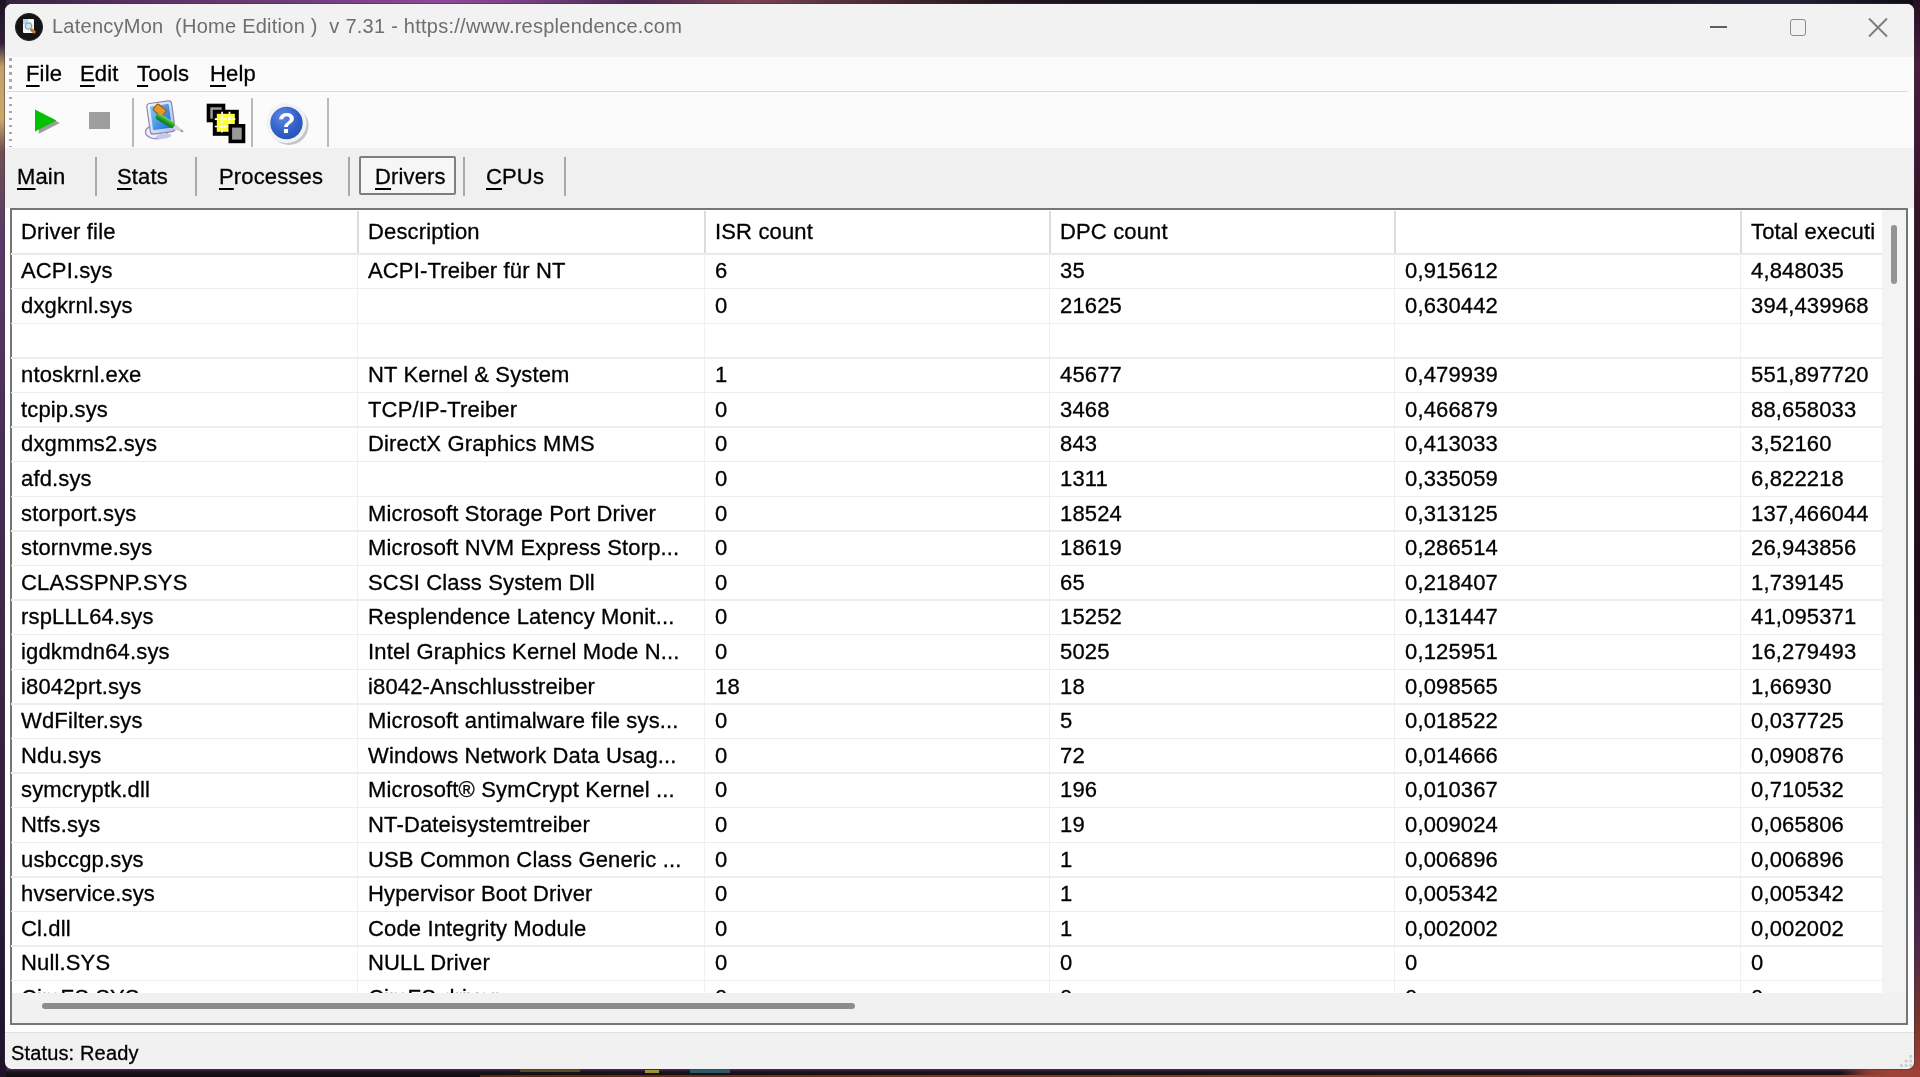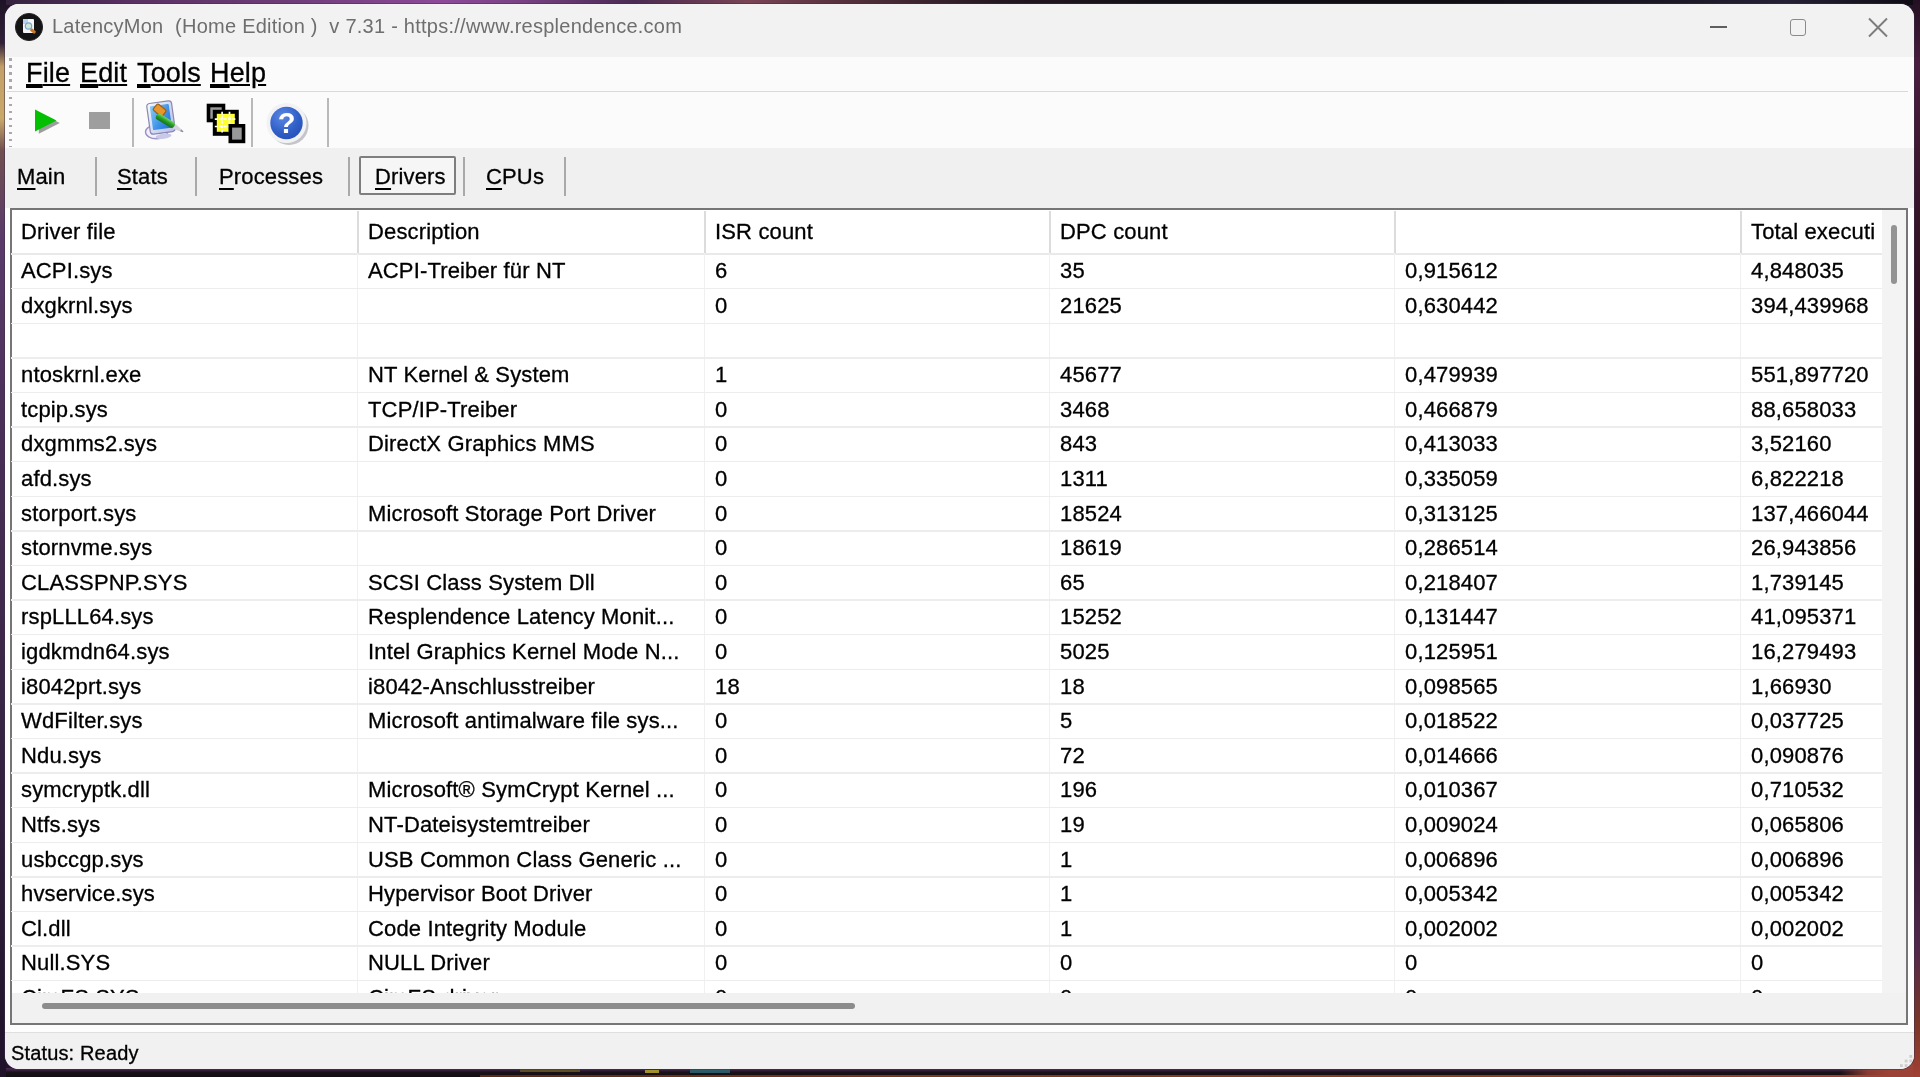--- a/index.html
+++ b/index.html
@@ -9,26 +9,26 @@
  background:linear-gradient(90deg,#33203c 0,#5a3163 7%,#6e3d78 15%,#8d4a99 23%,#7a4285 27%,#4a2a52 33%,#7a4455 39%,#54303c 44%,#241721 52%,#141018 60%,#100d14 75%,#1c1826 87%,#262036 93%,#0e0a12 100%); }
 #desk-left { left:0; top:0; width:6px; height:1077px;
  background:linear-gradient(180deg,#1e1326 0,#312038 4%,#c3a068 6.2%,#c9a96a 11%,#71504f 14%,#5a3a6a 22%,#4a2f58 40%,#3c2749 60%,#2e1d3a 80%,#1f1229 100%); }
 #desk-right { left:1913px; top:0; width:7px; height:1077px;
  background:linear-gradient(180deg,#241022 0,#4a1d3e 6%,#38152a 18%,#2a0f1e 35%,#200c18 55%,#2c1430 75%,#50284a 88%,#7a3626 95%,#a04034 100%); }
 #desk-bottom { left:0; top:1068px; width:1920px; height:9px;
  background:linear-gradient(180deg,#4c2a56 0,#3c2244 22%,#1a1219 45%,#120d12 100%); }
 #desk-bottom2 { left:480px; top:1074.5px; width:1440px; height:2.5px; background:linear-gradient(90deg,#5a2a16 0,#7a3a1c 30%,#8a421e 70%,#a04034 100%); }
 #desk-corner { left:1840px; top:1030px; width:80px; height:47px; background:linear-gradient(90deg,rgba(156,66,54,0) 0,rgba(156,66,54,.85) 35%,#9c4236 60%); }
 .speck { position:absolute; }
-#win { left:5px; top:4px; width:1909px; height:1065px; background:#fdfdfd; border-radius:14px; overflow:hidden;
+#win { left:5px; top:4px; width:1909px; height:1065px; background:#fdfdfd; border-radius:7px; overflow:hidden;
  box-shadow:0 0 0 1px rgba(60,45,70,.5); }
 #titlebar { left:0; top:0; width:100%; height:53px; background:#f2f2f2; }
 #title-text { left:47px; top:0; height:53px; line-height:45px; font-size:20px; color:#6e6e6e; letter-spacing:.25px; }
 #menubar { left:0; top:53px; width:100%; height:35px; background:#fbfbfb; }
-.menu-it { position:absolute; top:53px; height:33px; line-height:33px; font-size:27px; color:#000; letter-spacing:.15px;text-decoration:underline; -webkit-text-stroke:.3px #000; }
+.menu-it { position:absolute; top:53px; height:33px; line-height:33px; font-size:22px; color:#000; letter-spacing:.15px; -webkit-text-stroke:.3px #000; }
 #menu-sep { left:2px; top:87px; width:1901px; height:1.4px; background:#d9d9d9; z-index:5; }
 #toolbar { left:0; top:88px; width:100%; height:56px; background:#fbfbfb; }
 .grip { position:absolute; width:3px; background-image:repeating-linear-gradient(180deg,#a9a9a9 0 2.5px,transparent 2.5px 7px); }
 .tsep { position:absolute; top:94px; width:2px; height:49px; background:#b9b9b9; }
 #tabstrip { left:0; top:144px; width:100%; height:60px; background:#f0f0f0; }
 .tab { position:absolute; top:153px; height:39px; line-height:39px; font-size:22px; color:#000; letter-spacing:.15px; -webkit-text-stroke:.3px #000; }
 .tabsep { position:absolute; top:153px; width:1.6px; height:39px; background:#a9a9a9; }
 #tab-active { left:354px; top:152px; width:97px; height:39px; border:2px solid #7e7e7e; border-radius:2px; background:#f6f6f6; }
 u { text-decoration-thickness:2px; text-underline-offset:3.5px; }
 #table { left:5px; top:204px; width:1898px; height:817px; border:2px solid #767676; background:#fff; }
@@ -245,20 +245,21 @@
     <div class="row" style="top:491.6px">
       <span style="left:16px" class="c">storport.sys</span>
       <span style="left:363px" class="c">Microsoft Storage Port Driver</span>
       <span style="left:710px" class="c">0</span>
       <span style="left:1055px" class="c">18524</span>
       <span style="left:1400px" class="c">0,313125</span>
       <span style="left:1746px" class="c">137,466044</span>
     </div>
     <div class="row" style="top:526.2px">
       <span style="left:16px" class="c">stornvme.sys</span>
+      <span style="left:363px" class="c">Microsoft NVM Express Storp...</span>
       <span style="left:710px" class="c">0</span>
       <span style="left:1055px" class="c">18619</span>
       <span style="left:1400px" class="c">0,286514</span>
       <span style="left:1746px" class="c">26,943856</span>
     </div>
     <div class="row" style="top:560.8px">
       <span style="left:16px" class="c">CLASSPNP.SYS</span>
       <span style="left:363px" class="c">SCSI Class System Dll</span>
       <span style="left:710px" class="c">0</span>
       <span style="left:1055px" class="c">65</span>
@@ -292,20 +293,21 @@
     <div class="row" style="top:699.2px">
       <span style="left:16px" class="c">WdFilter.sys</span>
       <span style="left:363px" class="c">Microsoft antimalware file sys...</span>
       <span style="left:710px" class="c">0</span>
       <span style="left:1055px" class="c">5</span>
       <span style="left:1400px" class="c">0,018522</span>
       <span style="left:1746px" class="c">0,037725</span>
     </div>
     <div class="row" style="top:733.8px">
       <span style="left:16px" class="c">Ndu.sys</span>
+      <span style="left:363px" class="c">Windows Network Data Usag...</span>
       <span style="left:710px" class="c">0</span>
       <span style="left:1055px" class="c">72</span>
       <span style="left:1400px" class="c">0,014666</span>
       <span style="left:1746px" class="c">0,090876</span>
     </div>
     <div class="row" style="top:768.4px">
       <span style="left:16px" class="c">symcryptk.dll</span>
       <span style="left:363px" class="c">Microsoft® SymCrypt Kernel ...</span>
       <span style="left:710px" class="c">0</span>
       <span style="left:1055px" class="c">196</span>

